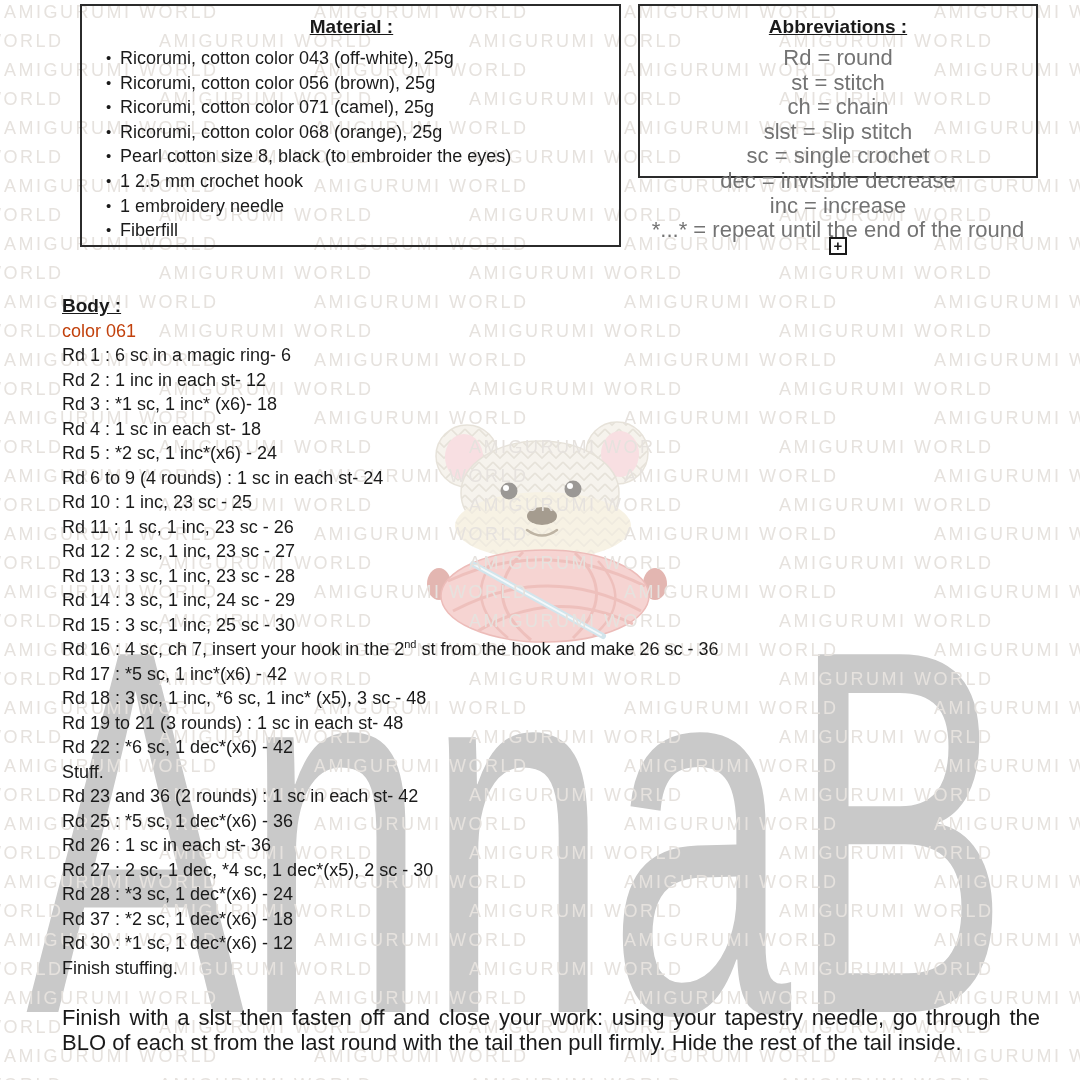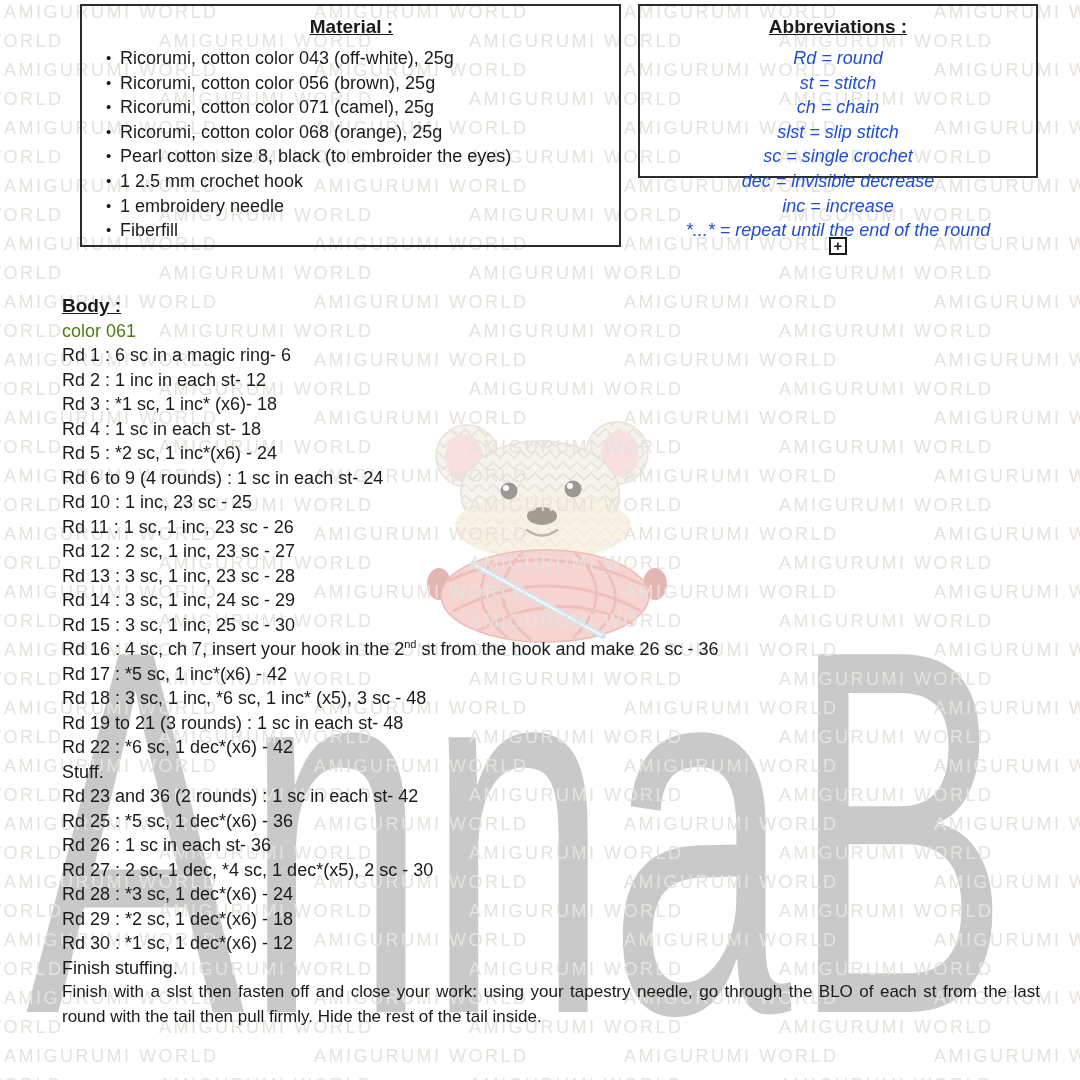--- a/index.html
+++ b/index.html
@@ -23,34 +23,34 @@
   .mouse-svg { position:absolute; left:423px; top:416px; width:252px; height:234px; z-index:2; opacity:0.62; }
 
   
   .box { position:absolute; top:4px; border:2px solid #2b2b2b; background:transparent; z-index:4; }
   .box-material { left:80px; width:541px; height:243px; padding:8px 14px 0 16px; }
   .box-abbrev  { left:638px; width:400px; height:174px; padding:8px 8px 0 8px; text-align:center; }
   .box-title { display:block; text-align:center; font-weight:bold; font-size:19px; line-height:26px;
                text-decoration:underline; color:#1a1a1a; margin-bottom:6px; }
   .mat-item { font-size:18px; line-height:24.6px; color:#1a1a1a; display:flex; }
   .mat-item .bullet { width:14px; flex:0 0 14px; font-size:15px; margin-left:8px; }
-  .abbrev-line { font-size:18px; line-height:24.6px; color:#1d4ed8;font-style:italic; }
+  .abbrev-line { font-size:22px; line-height:24.6px; color:#737373; }
   .plus-box {
     position:absolute; left:829px; top:237px; width:18px; height:18px; z-index:5;
     border:2px solid #1a1a1a; background:#ffffff; color:#1a1a1a;
     font-size:15px; font-weight:bold; line-height:14px; text-align:center;
   }
 
   
   .body-section { position:absolute; left:62px; top:294px; width:978px; z-index:4; color:#1a1a1a; }
   .body-title { font-weight:bold; font-size:19px; line-height:24.5px; text-decoration:underline; display:inline-block; }
   .color-note { font-size:18px; line-height:24.5px; }
   .pattern-line { font-size:18px; line-height:24.5px; white-space:nowrap; }
   .pattern-line sup { font-size:11px; vertical-align:super; line-height:0; }
-  .closing-para { font-size:17px; line-height:24.5px; text-align:justify; }
+  .closing-para { font-size:22px; line-height:24.5px; text-align:justify;margin-top:26px; }
 </style>
 </head>
 <body>
 
 <div class="page">
 
   <div class="wm-annab" style="color: rgb(201, 201, 201);">AnnaB</div>
 
   <svg class="mouse-svg" viewBox="0 0 252 234" aria-hidden="true">
     <defs>
@@ -161,21 +161,21 @@
     <div class="abbrev-line">slst = slip stitch</div>
     <div class="abbrev-line">sc = single crochet</div>
     <div class="abbrev-line">dec = invisible decrease</div>
     <div class="abbrev-line">inc = increase</div>
     <div class="abbrev-line">*...* = repeat until the end of the round</div>
   </div>
   <div class="plus-box">+</div>
 
   <div class="body-section">
     <span class="body-title">Body :</span>
-    <div class="color-note" id="color-note" style="color: #4d7c0f;">color 061</div>
+    <div class="color-note" id="color-note" style="color: #c2410c;">color 061</div>
     <div class="pattern-line">Rd 1 : 6 sc in a magic ring- 6</div>
     <div class="pattern-line">Rd 2 : 1 inc in each st- 12</div>
     <div class="pattern-line">Rd 3 : *1 sc, 1 inc* (x6)- 18</div>
     <div class="pattern-line">Rd 4 : 1 sc in each st- 18</div>
     <div class="pattern-line">Rd 5 : *2 sc, 1 inc*(x6) - 24</div>
     <div class="pattern-line">Rd 6 to 9 (4 rounds) : 1 sc in each st- 24</div>
     <div class="pattern-line">Rd 10 : 1 inc, 23 sc - 25</div>
     <div class="pattern-line">Rd 11 : 1 sc, 1 inc, 23 sc - 26</div>
     <div class="pattern-line">Rd 12 : 2 sc, 1 inc, 23 sc - 27</div>
     <div class="pattern-line">Rd 13 : 3 sc, 1 inc, 23 sc - 28</div>
@@ -185,19 +185,19 @@
     <div class="pattern-line">Rd 17 : *5 sc, 1 inc*(x6) - 42</div>
     <div class="pattern-line">Rd 18 : 3 sc, 1 inc, *6 sc, 1 inc* (x5), 3 sc - 48</div>
     <div class="pattern-line">Rd 19 to 21 (3 rounds) : 1 sc in each st- 48</div>
     <div class="pattern-line">Rd 22 : *6 sc, 1 dec*(x6) - 42</div>
     <div class="pattern-line">Stuff.</div>
     <div class="pattern-line">Rd 23 and 36 (2 rounds) : 1 sc in each st- 42</div>
     <div class="pattern-line">Rd 25 : *5 sc, 1 dec*(x6) - 36</div>
     <div class="pattern-line">Rd 26 : 1 sc in each st- 36</div>
     <div class="pattern-line">Rd 27 : 2 sc, 1 dec, *4 sc, 1 dec*(x5), 2 sc - 30</div>
     <div class="pattern-line">Rd 28 : *3 sc, 1 dec*(x6) - 24</div>
-    <div class="pattern-line">Rd 29 : *2 sc, 1 dec*(x6) - 18</div>
+    <div class="pattern-line">Rd 37 : *2 sc, 1 dec*(x6) - 18</div>
     <div class="pattern-line">Rd 30 : *1 sc, 1 dec*(x6) - 12</div>
     <div class="pattern-line">Finish stuffing.</div>
     <div class="closing-para">Finish with a slst then fasten off and close your work: using your tapestry needle, go through the BLO of each st from the last round with the tail then pull firmly. Hide the rest of the tail inside.</div>
   </div>
 
 </div>
 
 </body></html>

